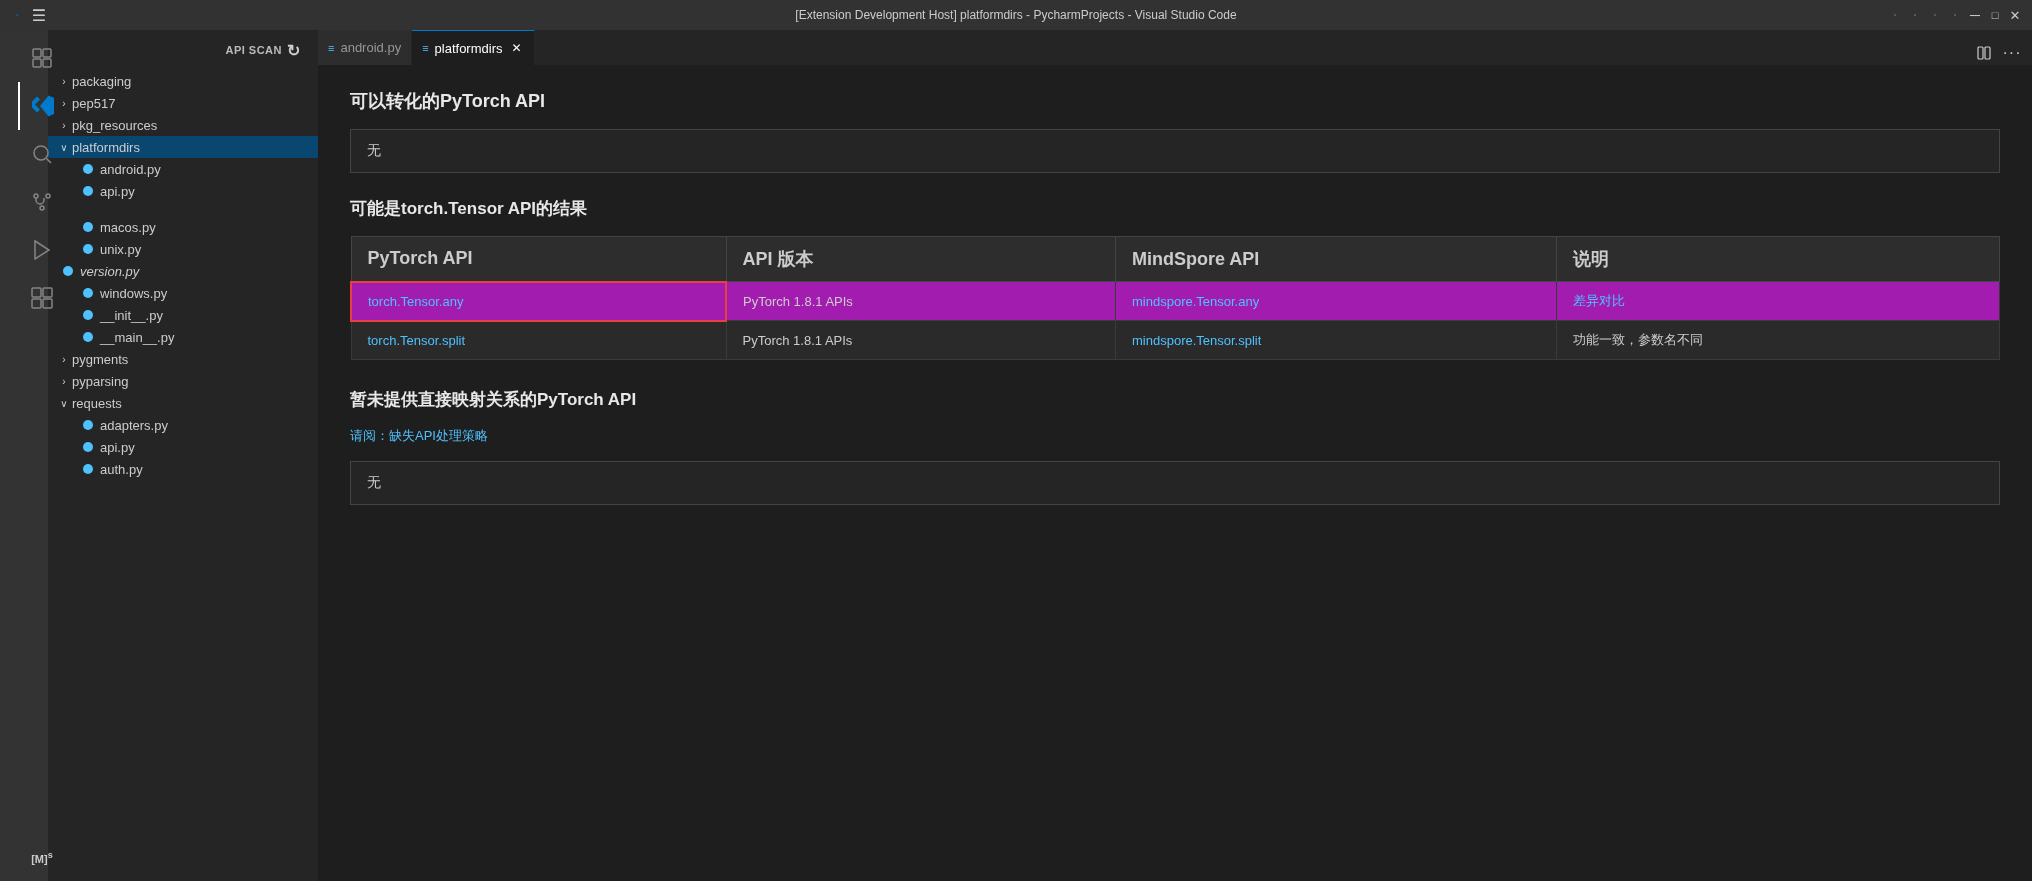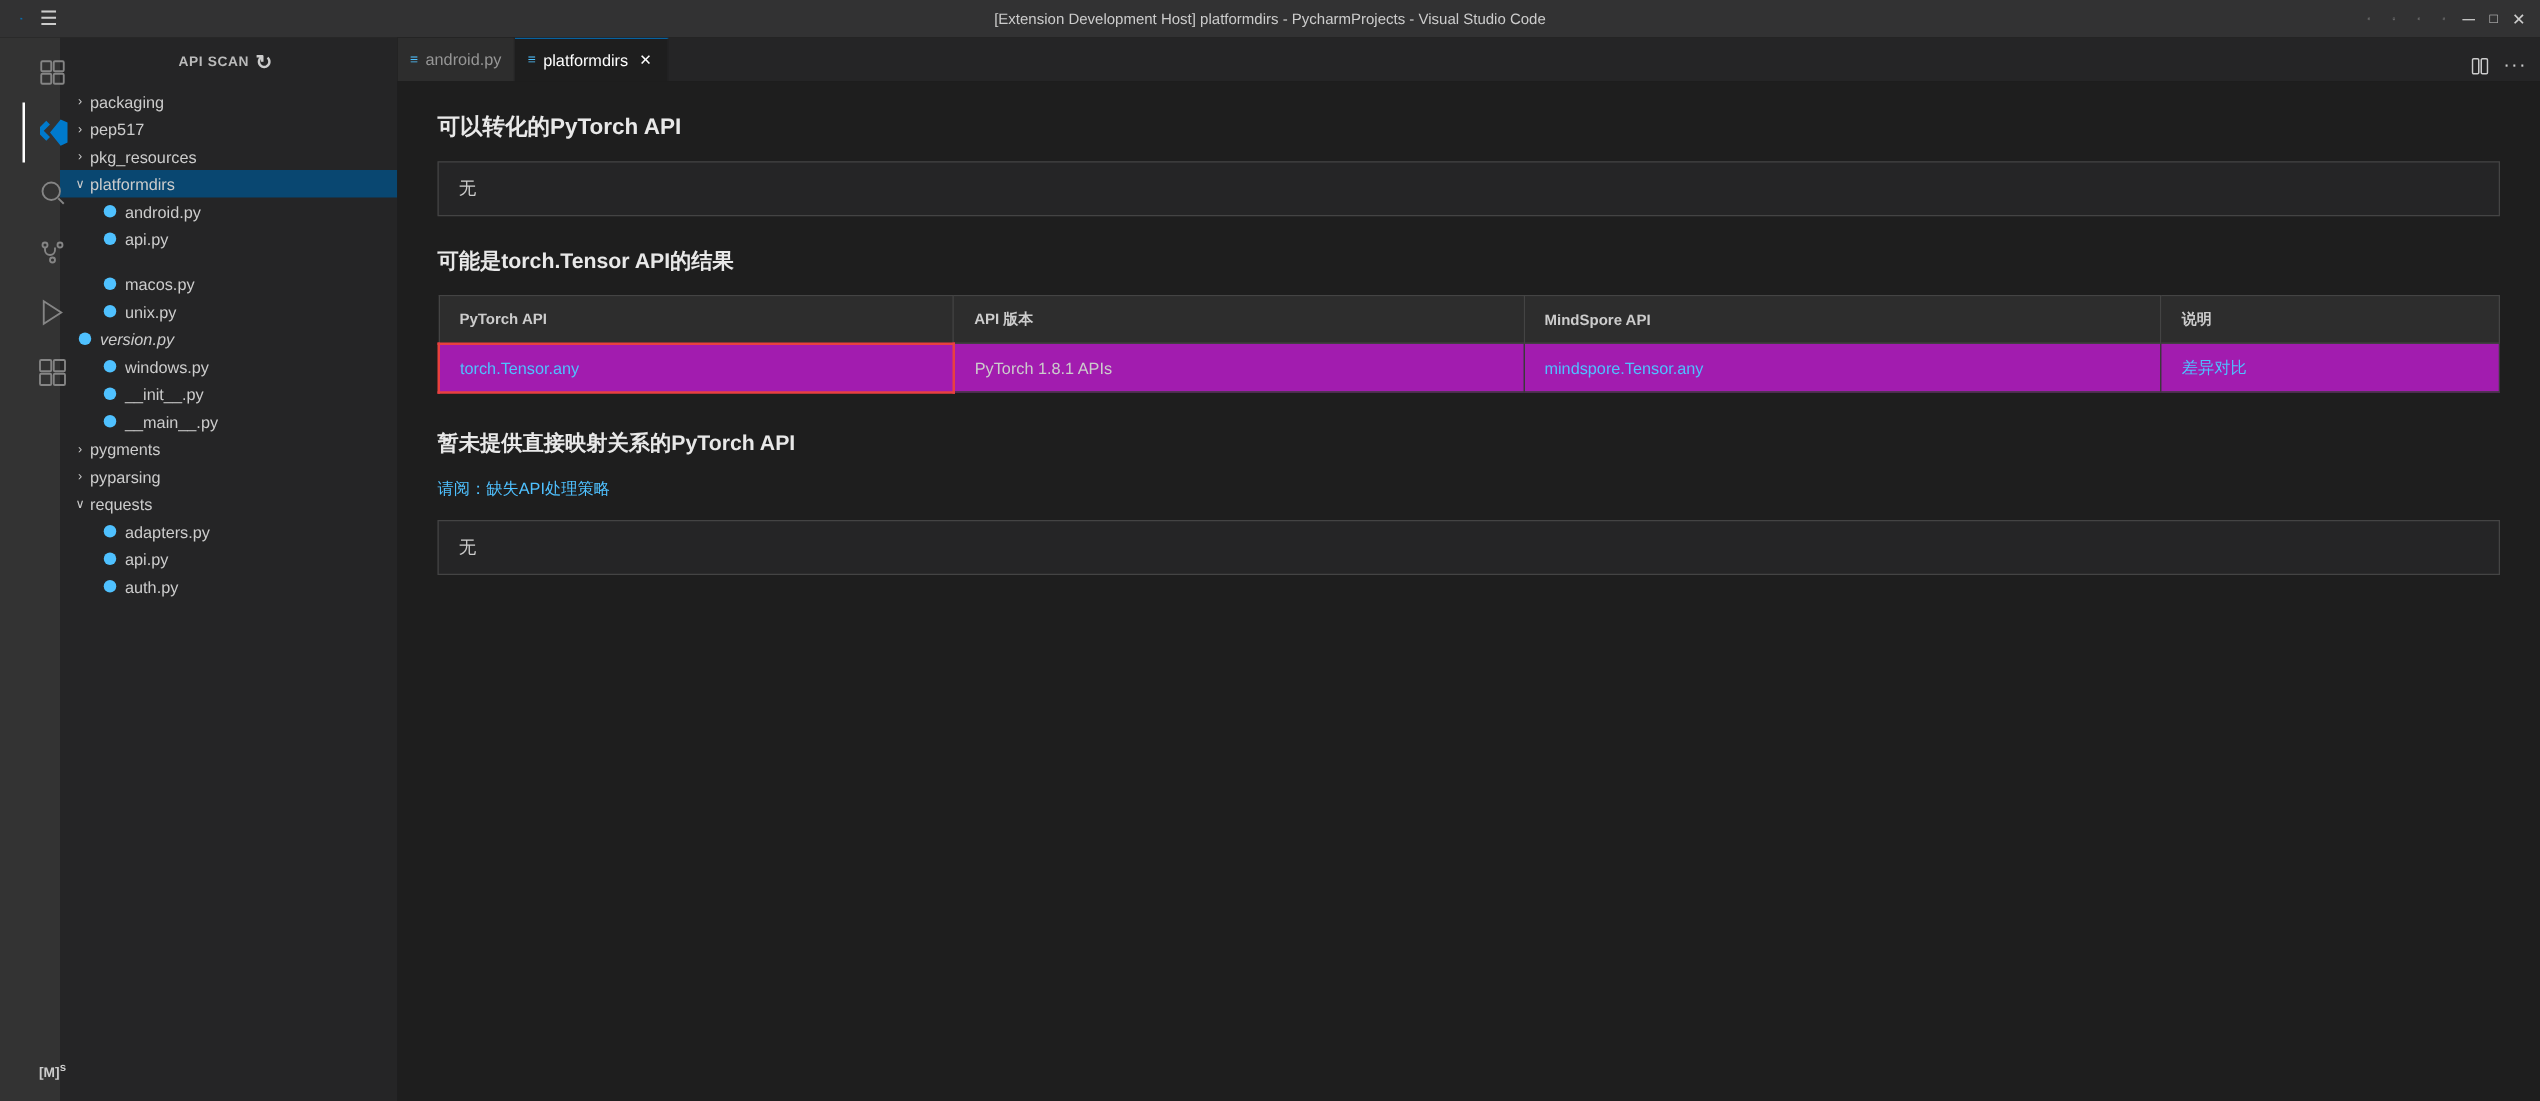--- a/index.html
+++ b/index.html
@@ -100,21 +100,21 @@
       overflow: hidden;
     }
     .sidebar-header {
       padding: 8px 12px;
       font-size: 11px;
       font-weight: 700;
       color: #bbbbbb;
       letter-spacing: 0.5px;
       display: flex;
       align-items: center;
-      justify-content: center;
+      justify-content: flex-end;
       flex-shrink: 0;
     }
     .sidebar-header-actions {
       display: flex;
       gap: 4px;
     }
     .sidebar-tree {
       flex: 1;
       overflow-y: auto;
       overflow-x: hidden;
@@ -271,21 +271,21 @@
       border-collapse: collapse;
       margin-bottom: 28px;
     }
     .api-table th {
       background: #2d2d2d;
       color: #cccccc;
       font-weight: 600;
       padding: 10px 16px;
       text-align: left;
       border: 1px solid #444;
-      font-size: 12px;
+      font-size: 18px;
     }
     .api-table td {
       padding: 10px 16px;
       border: 1px solid #3a3a3a;
       color: #cccccc;
       font-size: 13px;
       background: #a21caf;
     }
     .api-table tr:nth-child(even) td {
       background: #2a2a2a;
@@ -562,20 +562,30 @@
               <a class="link-blue">torch.Tensor.any</a>
             </td>
             <td>PyTorch 1.8.1 APIs</td>
             <td>
               <a class="link-blue">mindspore.Tensor.any</a>
             </td>
             <td>
               <a class="link-blue">差异对比</a>
             </td>
           </tr>
+          <tr>
+            <td>
+              <a class="link-blue">torch.Tensor.split</a>
+            </td>
+            <td>PyTorch 1.8.1 APIs</td>
+            <td>
+              <a class="link-blue">mindspore.Tensor.split</a>
+            </td>
+            <td>功能一致，参数名不同</td>
+          </tr>
         </tbody>
       </table>
 
       <div class="section-subtitle">暂未提供直接映射关系的PyTorch API</div>
       <p style="margin-bottom: 16px;">
         <a class="missing-link">请阅：缺失API处理策略</a>
       </p>
       <div class="empty-box">
         <span>无</span>
       </div>

